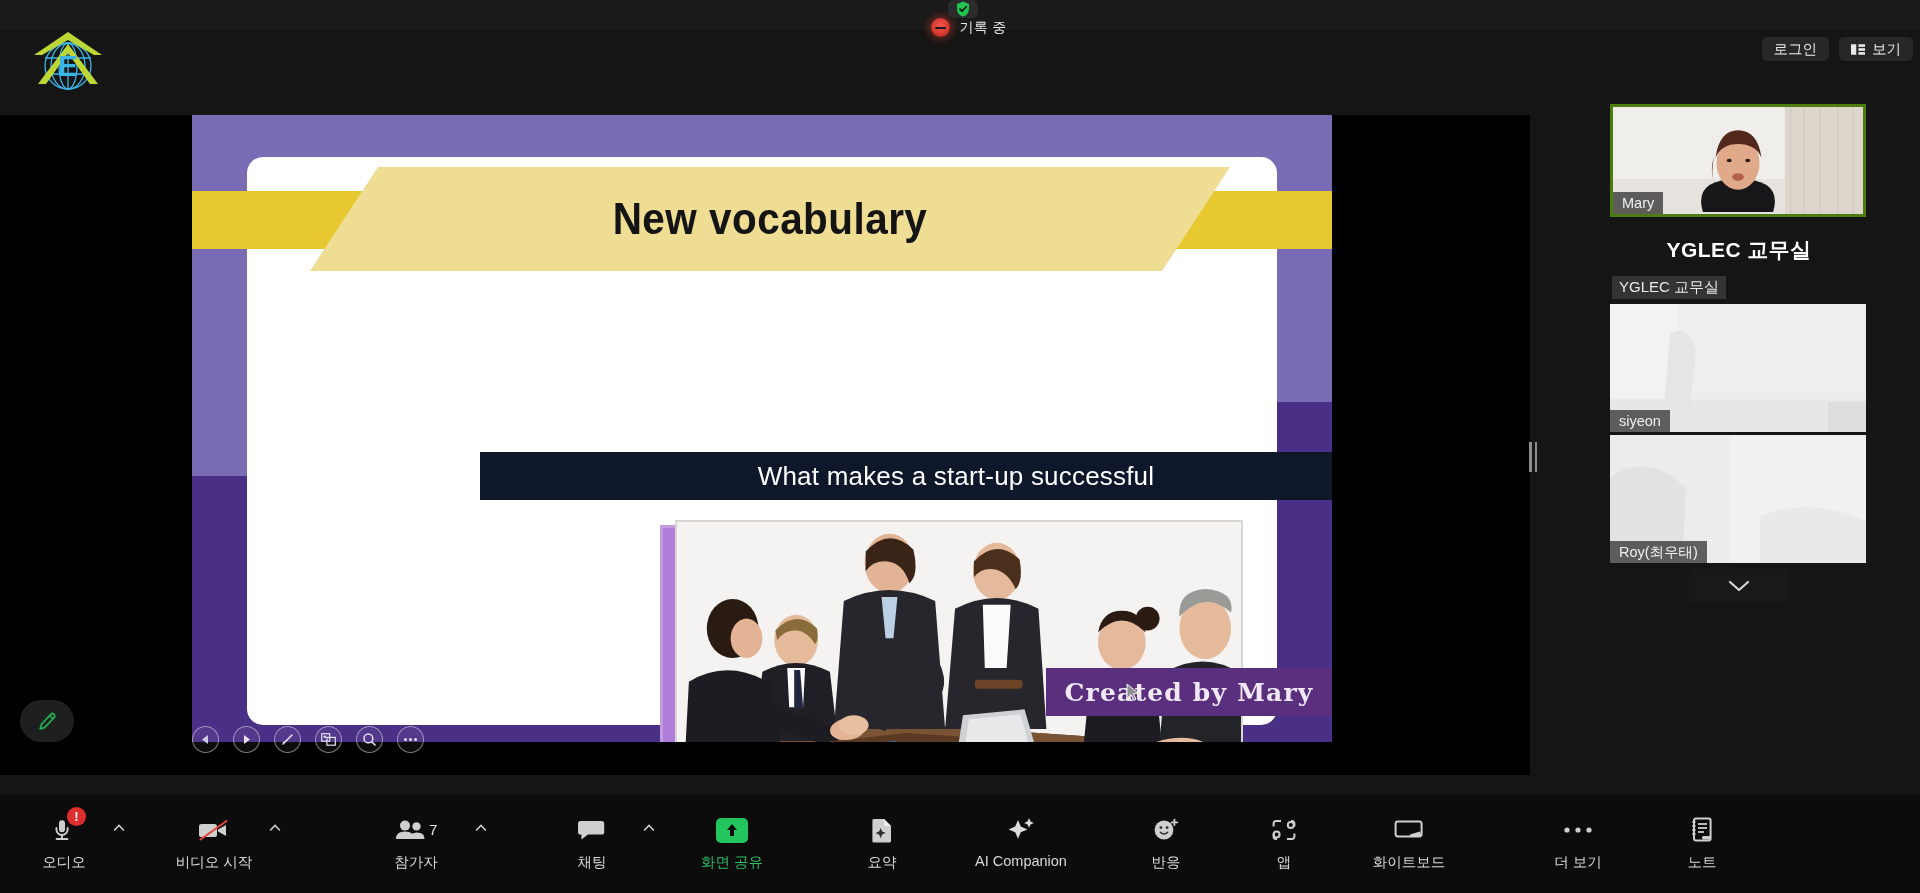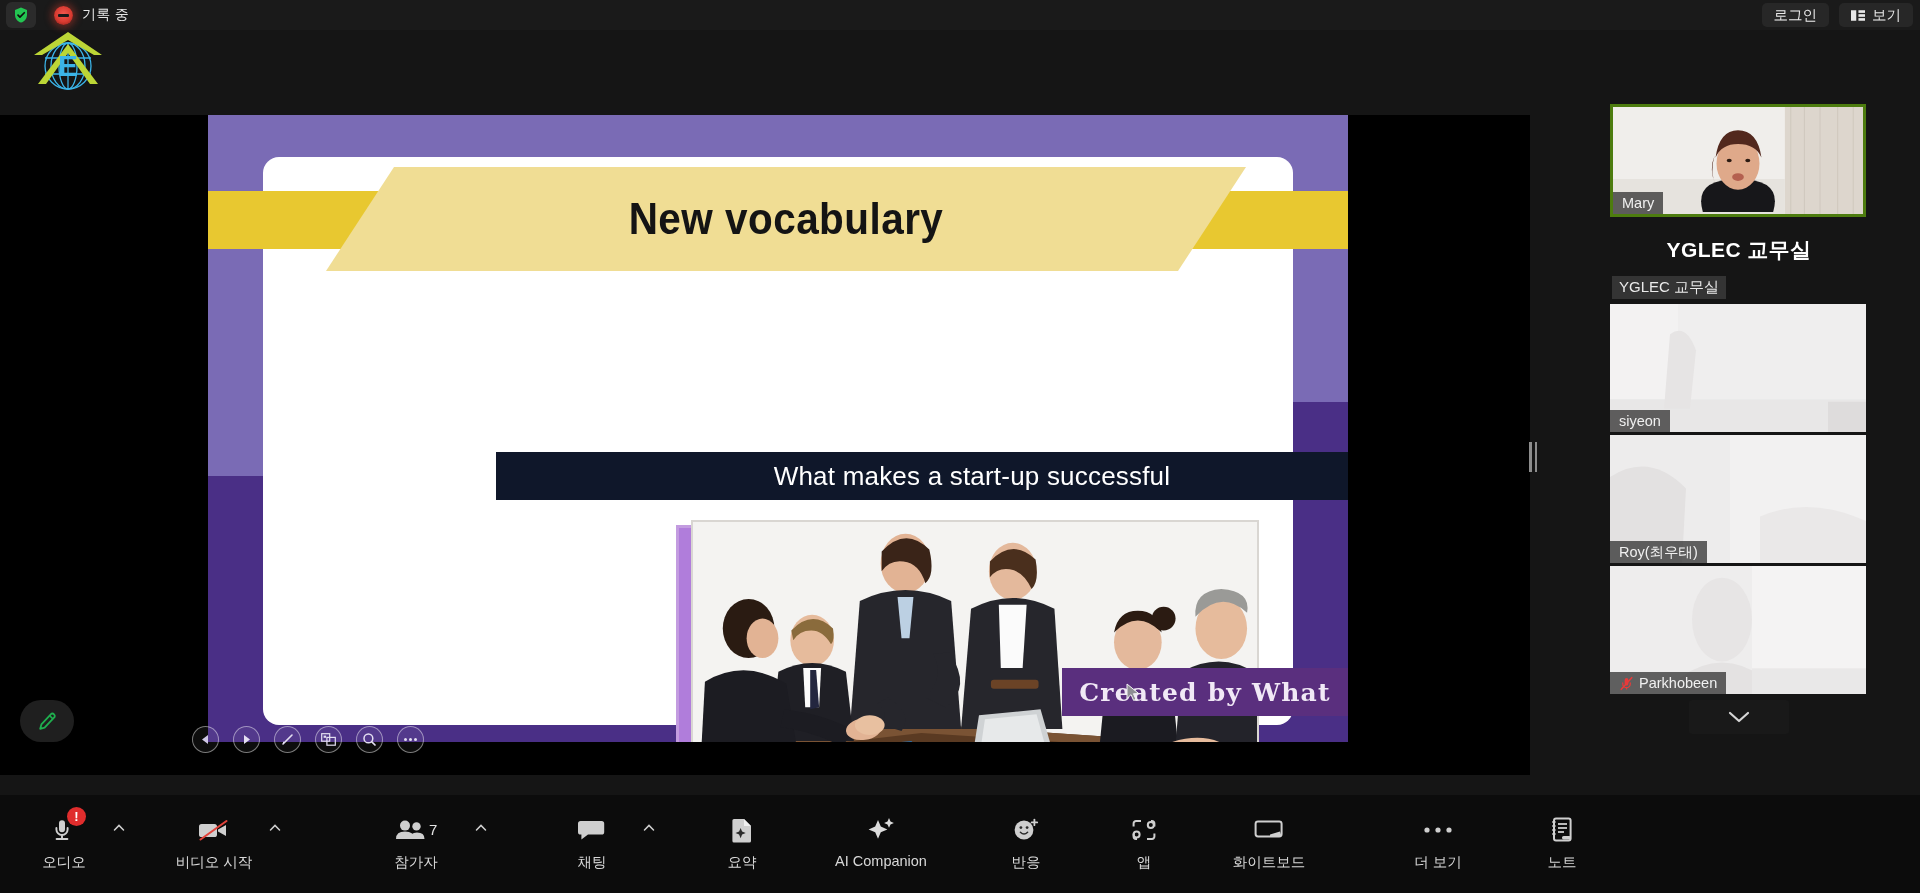--- a/index.html
+++ b/index.html
@@ -7,21 +7,21 @@
     width: 1920px; height: 893px;
     background: #0f0f0f;
     font-family: "Liberation Sans", "DejaVu Sans", sans-serif;
     overflow: hidden;
   }
   #app { position: relative; width: 1920px; height: 893px; background: #151515; }
 
   
   .topbar {
     position: absolute; top: 0; left: 0; width: 1920px; height: 30px;
-    background: #1a1a1a; display: flex; align-items: center;
+    background: #1a1a1a; display: flex; align-items: center; flex-direction: column;
   }
   .shield-btn {
     width: 30px; height: 26px; margin-left: 6px;
     display: flex; align-items: center; justify-content: center;
     background: #2b2b2b; border-radius: 6px;
   }
   .shield-ic { width: 18px; height: 18px; }
   .rec-group { display: flex; align-items: center; margin-left: 18px; gap: 9px; }
   .rec-dot {
     width: 19px; height: 19px; border-radius: 50%;
@@ -44,21 +44,21 @@
 
   
   .logo-wrap { position: absolute; left: 28px; top: 28px; width: 80px; height: 62px; }
 
   
   .stage {
     position: absolute; left: 0; top: 115px; width: 1530px; height: 660px;
     background: #000;
   }
   .slide {
-    position: absolute; left: 208px; top: 0px; width: 1140px; height: 627px;
+    position: absolute; left: 192px; top: 0px; width: 1140px; height: 627px;
     background: #7a6bb5; overflow: hidden;
   }
   
   .slide-dark {
     position: absolute; left: 0; bottom: 0; width: 1140px; height: 340px;
     background: #4a2f86;
     clip-path: polygon(0 74px, 240px 74px, 470px 0, 1140px 0, 1140px 340px, 0 340px);
   }
   .slide-card {
     position: absolute; left: 55px; top: 42px; width: 1030px; height: 568px;
@@ -302,21 +302,21 @@
             <path d="M520 148 l24 0 l-4 46 l-18 0 z" fill="#dfe6ee"></path>
             <path d="M470 228 q36 -16 62 -4 l-4 18 q-28 -10 -56 0 z" fill="#e6bb9c"></path>
 
             <path d="M182 228 l40 -4 l8 10 l-42 5 z" fill="#1e2430"></path>
             <path d="M184 226 l36 -4 l4 5 l-38 4 z" fill="#2b6fa8"></path>
           </svg>
         </div>
       </div>
 
       <div class="created-bar">
-        <span class="created-txt">Created by What</span>
+        <span class="created-txt">Created by Mary</span>
       </div>
     </div>
 
     <div class="slide-nav">
       <div class="nav-btn">
         <svg width="11" height="11" viewBox="0 0 11 11">
             <path d="M8 1 L8 10 L2 5.5 Z" fill="#cfc8e6"></path>
           </svg>
       </div>
       <div class="nav-btn">
@@ -418,38 +418,20 @@
         <rect width="256" height="110" fill="#edecec"></rect>
         <rect x="120" y="0" width="136" height="110" fill="#f2f1f1"></rect>
         <path d="M0 36 q40 -22 76 10 l-4 64 l-72 0 z" fill="#e3e1e1"></path>
         <path d="M150 70 q50 -18 106 4 l0 36 l-106 0 z" fill="#eae8e8"></path>
       </svg>
       <div class="nametag">
         <span>Roy(최우태)</span>
       </div>
     </div>
 
-    <div class="tile">
-      <svg width="100%" height="100%" viewBox="0 0 256 110" preserveAspectRatio="none">
-        <rect width="256" height="110" fill="#eeeded"></rect>
-        <rect x="142" y="0" width="114" height="88" fill="#f4f3f3"></rect>
-        <ellipse cx="112" cy="46" rx="30" ry="36" fill="#e7e5e5"></ellipse>
-        <path d="M70 96 q42 -26 84 0 l0 14 l-84 0 z" fill="#e4e2e2"></path>
-        <rect x="142" y="88" width="114" height="22" fill="#e9e8e8"></rect>
-      </svg>
-      <div class="nametag">
-        <svg class="mic-off-ic" viewBox="0 0 16 16">
-          <path d="M8 2.2a2 2 0 0 1 2 2v4a2 2 0 0 1-4 0v-4a2 2 0 0 1 2-2z" fill="#e83a3a"></path>
-          <path d="M4 7.4v1a4 4 0 0 0 8 0v-1" stroke="#e83a3a" stroke-width="1.3" fill="none" stroke-linecap="round"></path>
-          <line x1="8" y1="12.4" x2="8" y2="14.4" stroke="#e83a3a" stroke-width="1.3"></line>
-          <line x1="2.4" y1="14.2" x2="13.6" y2="1.8" stroke="#e83a3a" stroke-width="1.7" stroke-linecap="round"></line>
-        </svg>
-        <span>Parkhobeen</span>
-      </div>
-    </div>
 
 
     <div class="scroll-down">
       <svg width="22" height="12" viewBox="0 0 22 12">
         <path d="M2 2 L11 10 L20 2" fill="none" stroke="#d6d6d6" stroke-width="2.2" stroke-linecap="round" stroke-linejoin="round"></path>
       </svg>
     </div>
   </div>
 
   <div class="toolbar">
@@ -505,20 +487,30 @@
         <svg width="30" height="24" viewBox="0 0 30 24">
           <path d="M3.6 3 h21 a2.6 2.6 0 0 1 2.6 2.6 v8.4 a2.6 2.6 0 0 1 -2.6 2.6 h-13.6 l-6.6 4.8 v-4.8 h-0.8 a2.6 2.6 0 0 1 -2.6 -2.6 v-8.4 a2.6 2.6 0 0 1 2.6 -2.6 z" fill="#cfcfcf"></path>
         </svg>
       </div>
       <div class="tb-label">채팅</div>
       <svg class="caret" style="right:-16px" viewBox="0 0 14 14">
           <path d="M2.5 9 L7 4.4 L11.5 9" fill="none" stroke="#cfcfcf" stroke-width="1.5" stroke-linecap="round"></path>
         </svg>
     </div>
 
+    <div class="tb-item" style="margin-left:44px">
+      <div class="tb-icon">
+        <div class="share-box">
+          <svg width="14" height="16" viewBox="0 0 14 16">
+            <path d="M7 2 L12 8 L9 8 L9 14 L5 14 L5 8 L2 8 Z" fill="#0c0c0c"></path>
+          </svg>
+        </div>
+      </div>
+      <div class="tb-label green">화면 공유</div>
+    </div>
 
     <div class="tb-item" style="margin-left:54px">
       <div class="tb-icon">
         <svg width="26" height="28" viewBox="0 0 26 28">
           <path d="M4 3 h11 l7 7 v15 a1.6 1.6 0 0 1 -1.6 1.6 h-15.4 a1.6 1.6 0 0 1 -1.6 -1.6 v-20.4 a1.6 1.6 0 0 1 1.6 -1.6 z" fill="#cfcfcf"></path>
           <path d="M15 3 l7 7 h-7 z" fill="#f0f0f0"></path>
           <path d="M11.6 12 l1.5 3.6 l3.6 1.5 l-3.6 1.5 l-1.5 3.6 l-1.5 -3.6 l-3.6 -1.5 l3.6 -1.5 z" fill="#2b2b2b"></path>
         </svg>
       </div>
       <div class="tb-label">요약</div>

